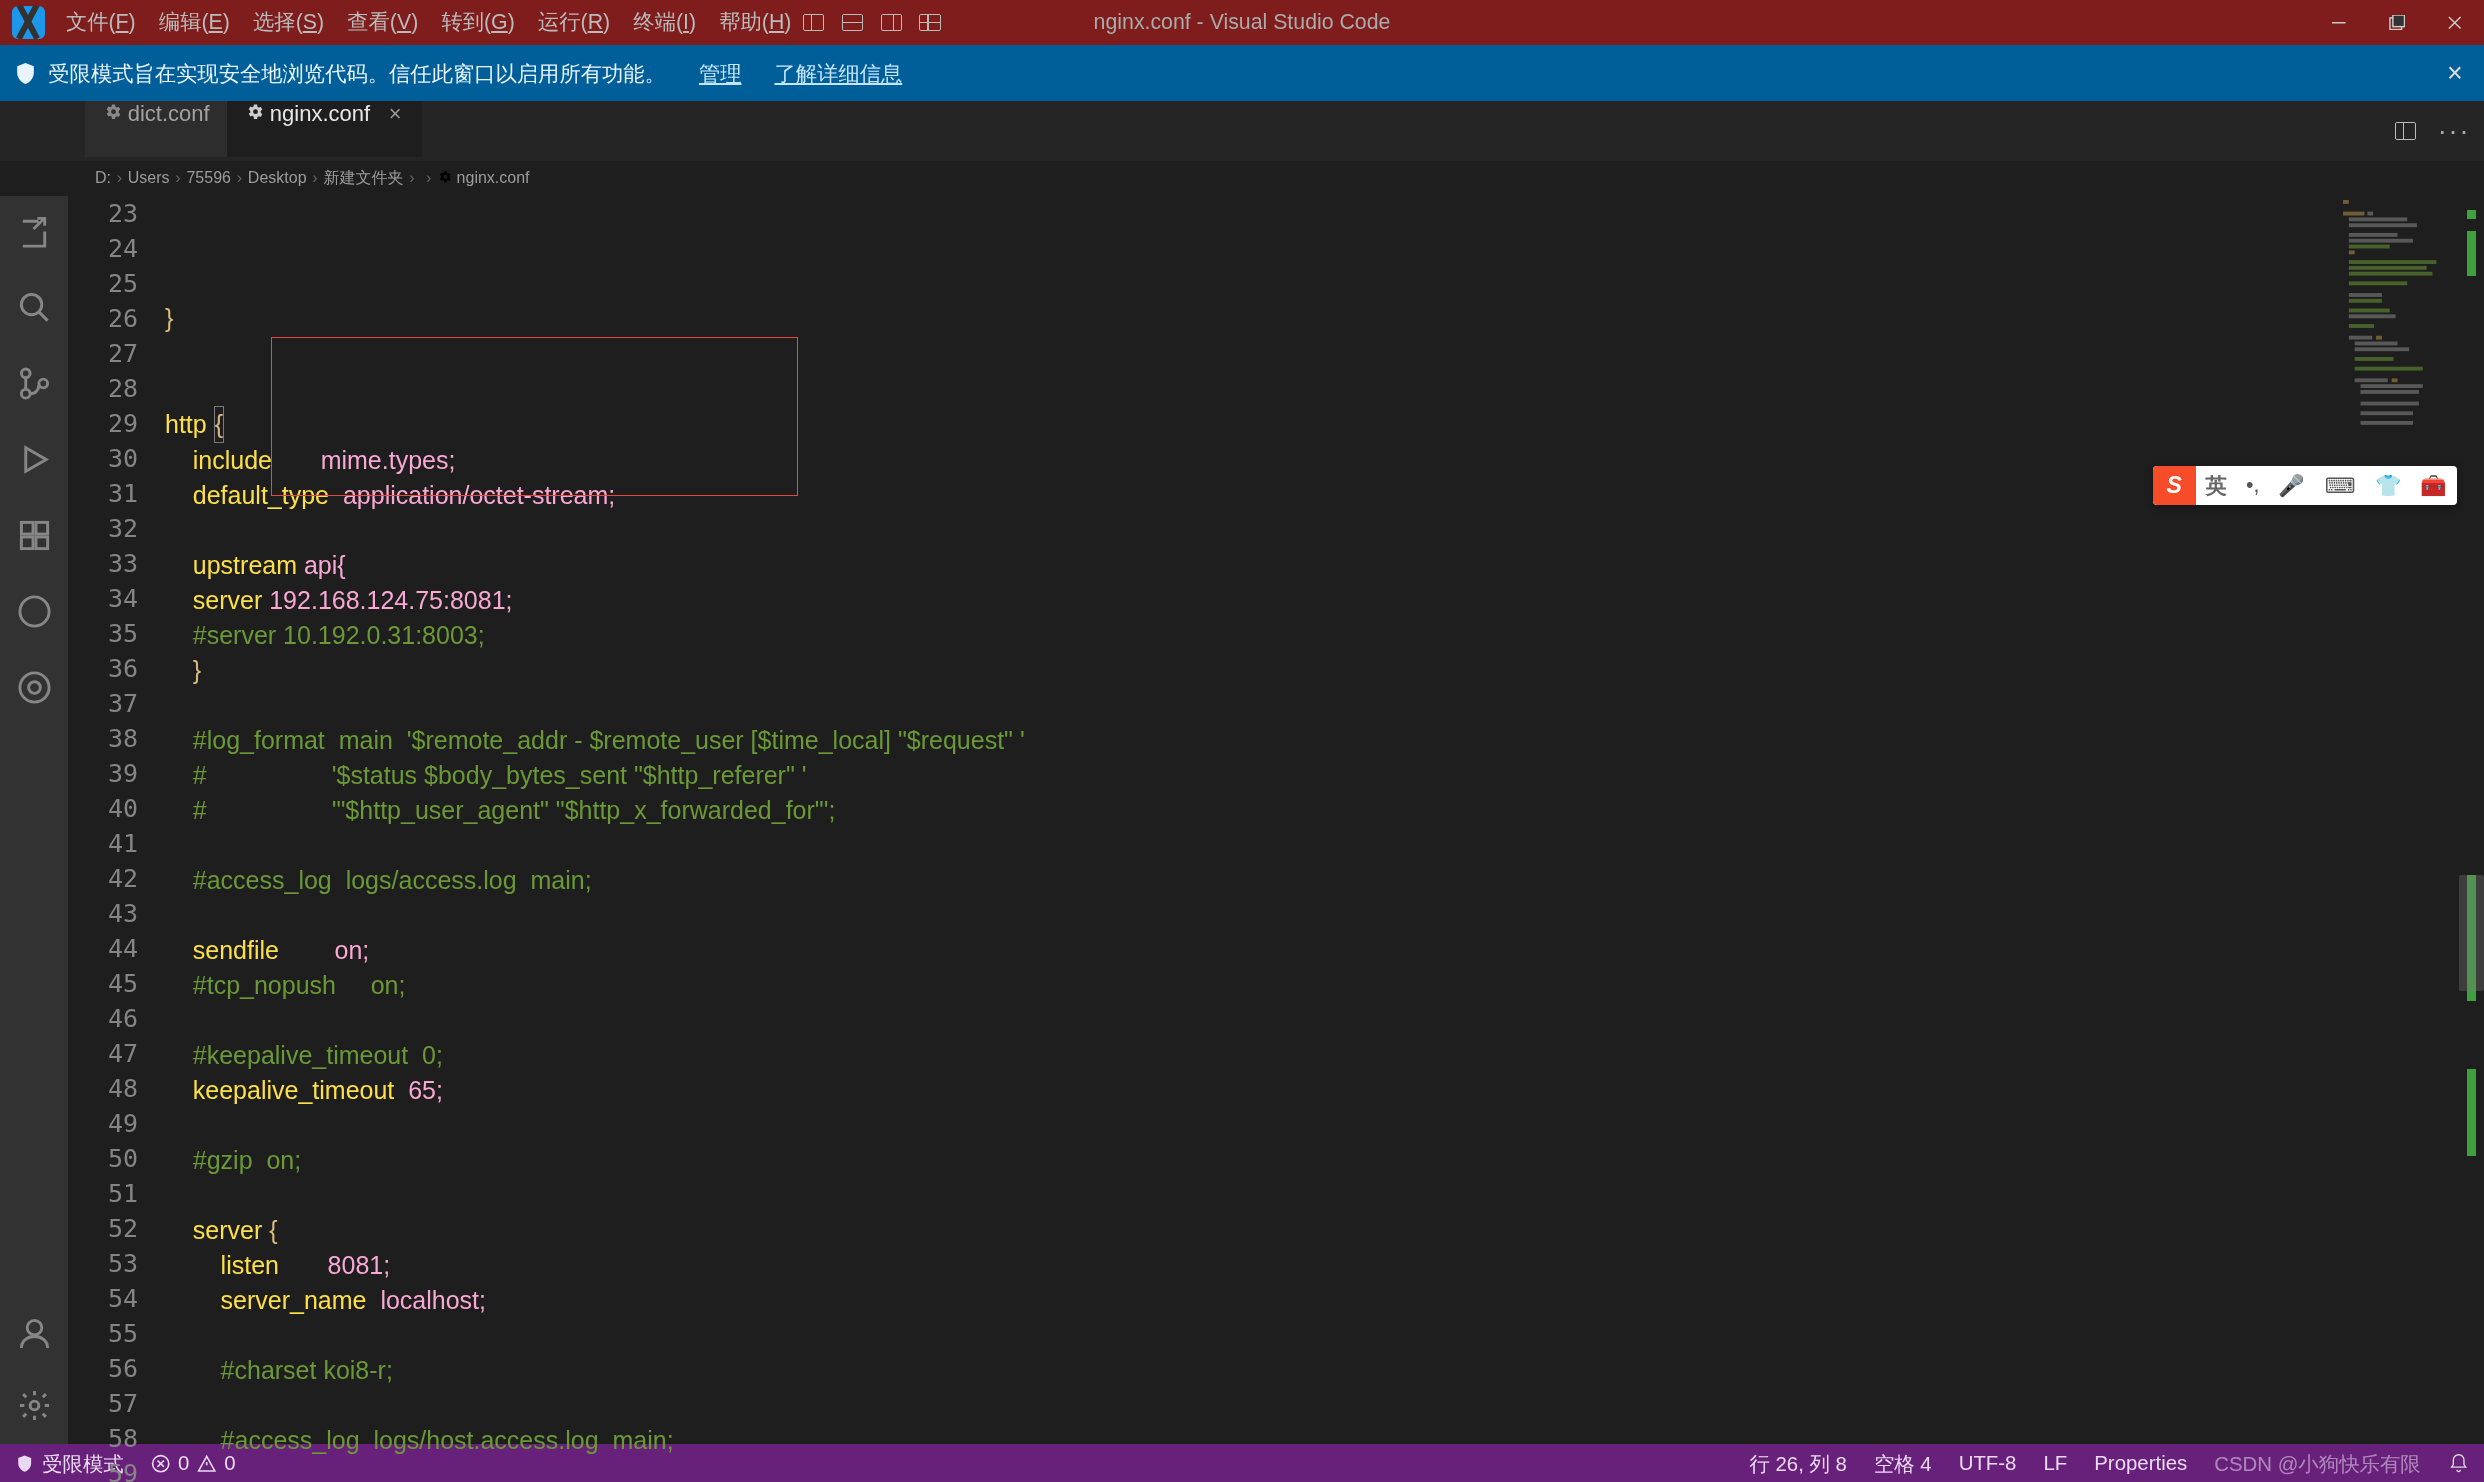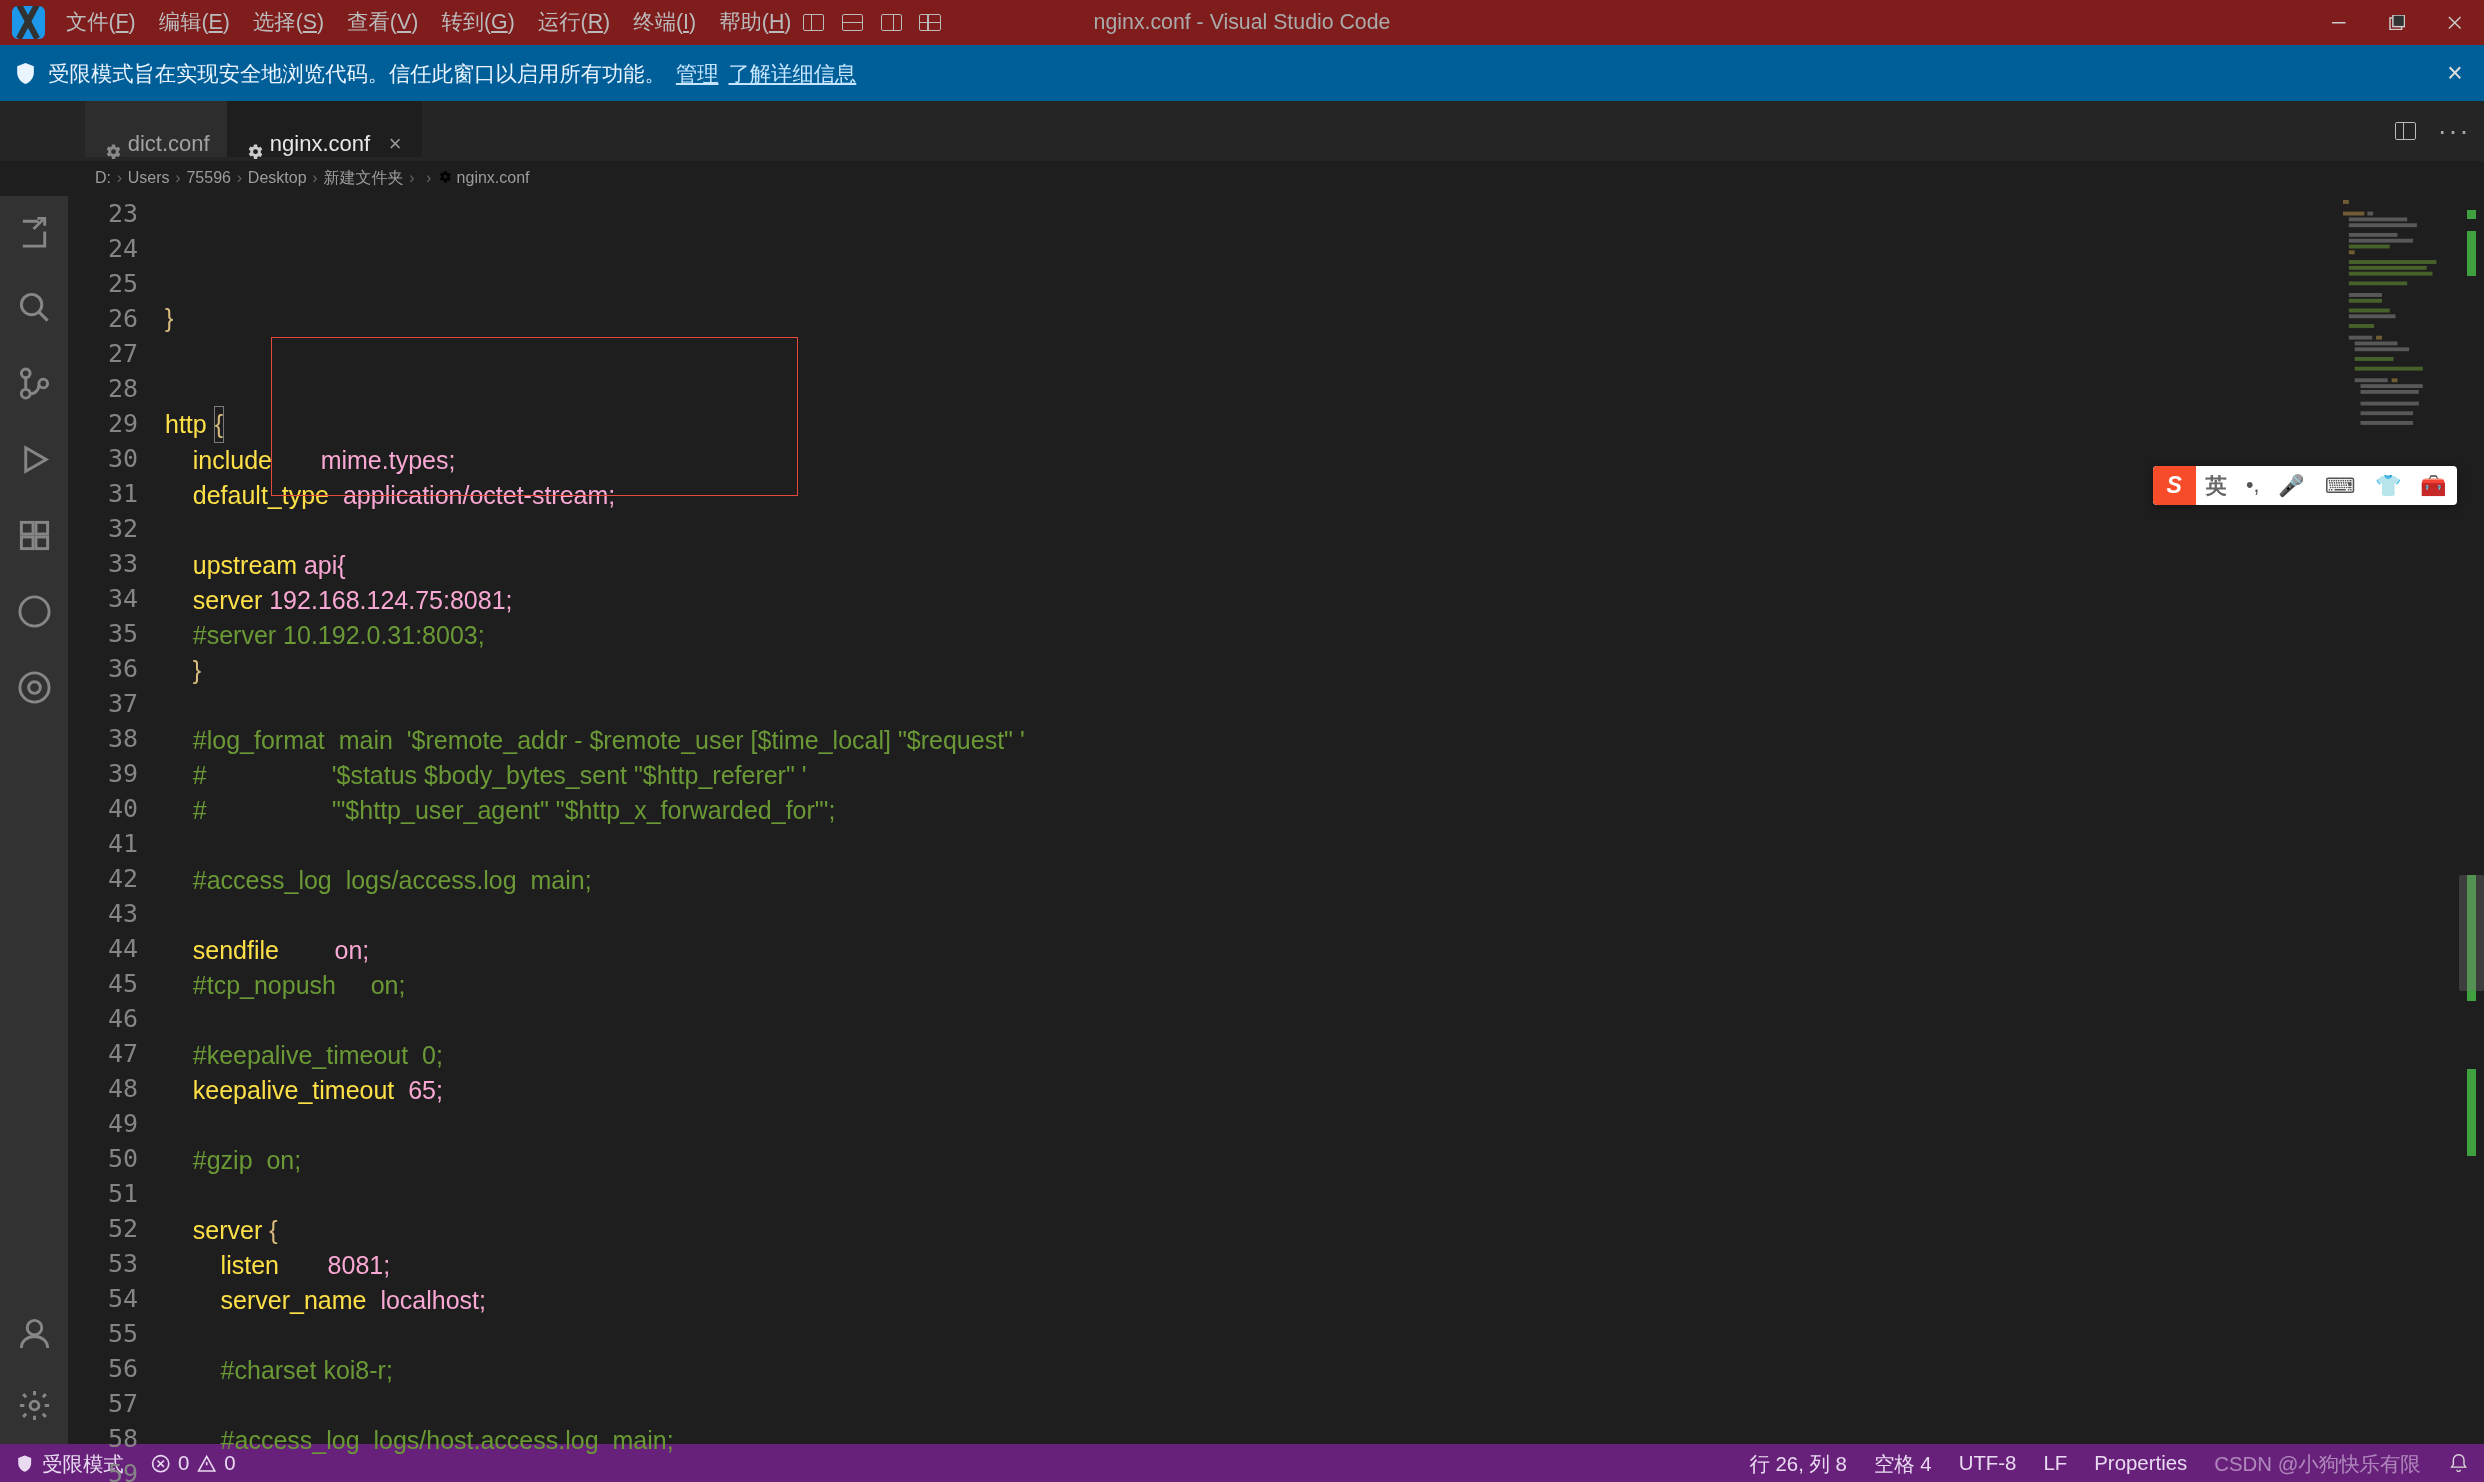--- a/index.html
+++ b/index.html
@@ -21,27 +21,27 @@
 .laybox{width:21.3px;height:17.5px;border:1.5px solid #bbb;border-radius:1.9px;position:relative}
 .laybox .sp{position:absolute;background:#bbb}
 .laybox .l{left:6.8px;top:0;width:1.5px;height:100%}
 .laybox .b{left:0;bottom:6.8px;width:100%;height:1.5px}
 .laybox .r{right:6.8px;top:0;width:1.5px;height:100%}
 
 
 .banner{height:56px;background:#005e99;display:flex;align-items:center;color:#e9f4ff;font-size:21.3px}
 .banner .shield{width:27px;height:27px;margin:0 9.7px 0 11.6px;display:flex;align-items:center;justify-content:center}
 .banner .shield svg{fill:#e9f4ff}
-.banner a{color:#c6e6ff;text-decoration:underline;margin-left:10px;cursor:pointer}
+.banner a{color:#c6e6ff;text-decoration:underline;margin-left:33px;cursor:pointer}
 .banner .bx{margin-left:auto;margin-right:21.3px;font-size:27px;color:#ddd;cursor:pointer}
 
 
 .tabrow{height:60px;background:#252526;display:flex;position:relative}
 .actbar{width:85px;height:100%}
-.tab{height:56px;display:flex;align-items:flex-end;padding:0 17.5px;font-size:22px;background:#2d2d2d;color:#a2a2a2;gap:9.7px;cursor:pointer}
+.tab{height:56px;display:flex;align-items:flex-start;padding:0 17.5px;font-size:22px;background:#2d2d2d;color:#a2a2a2;gap:9.7px;cursor:pointer}
 .tab.active{background:#1e1e1e;color:#e8e8e8}
 .tab .cfg{width:15.5px;height:15.5px;position:relative}
 .tab .cfg svg{fill:#888}
 .tab.active .cfg svg{fill:#ccc}
 .tab .tx{margin-left:5.8px;width:19.4px;text-align:center;color:#999}
 .tabrow .rbtns{margin-left:auto;display:flex;align-items:center;gap:21.3px;padding-right:13.6px;color:#aaa}
 .rbtns .dots{font-size:27px;letter-spacing:1.9px}
 
 
 .brrow{height:35px;background:#1e1e1e;display:flex;align-items:center;padding-left:91px;font-size:16px;color:#9c9c9c}

